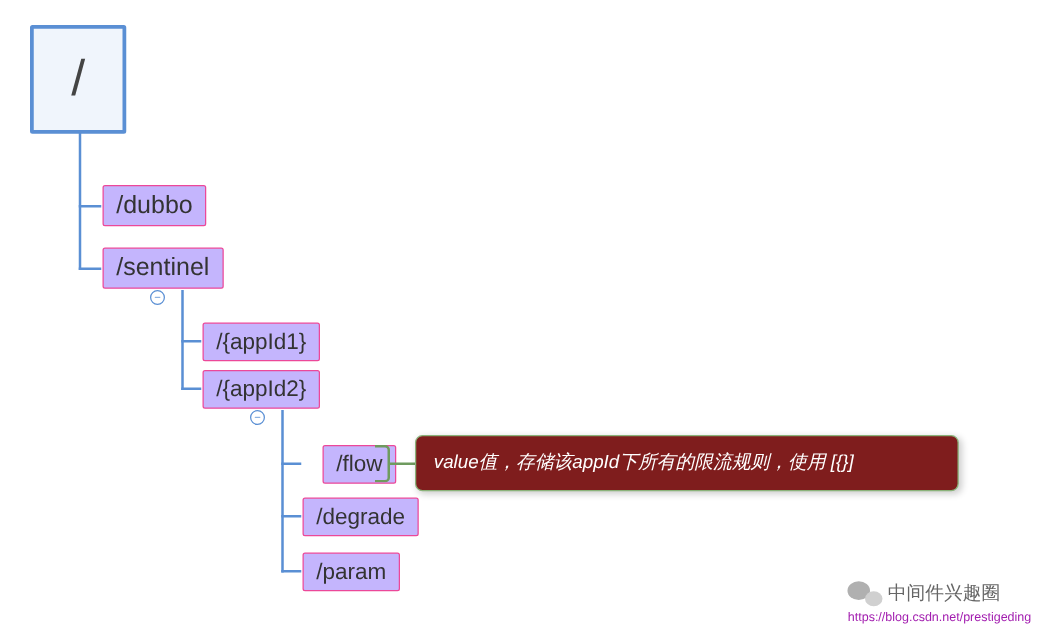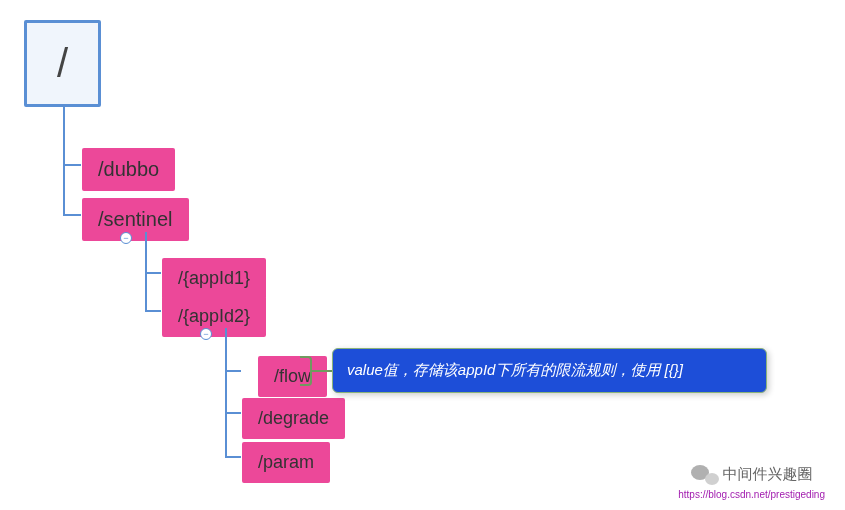--- a/index.html
+++ b/index.html
@@ -6,22 +6,22 @@
   body {
     font-family: "Segoe UI", Arial, sans-serif;
     background: #ffffff;
     width: 845px;
     height: 510px;
     position: relative;
     overflow: hidden;
   }
   .node {
     position: absolute;
-    background: #ec4899;
-    border: 6px solid #ec4899;
+    background: #c4b5fd;
+    border: 1px solid #ec4899;
     padding: 4px 10px;
     font-size: 18px;
     color: #333;
     border-radius: 2px;
   }
   .node-root {
     background: #f0f5fc;
     border: 3px solid #5a8fd4;
     font-size: 40px;
     padding: 18px 30px;
@@ -42,41 +42,41 @@
     border: 1px solid #5a8fd4;
     border-radius: 50%;
     background: #fff;
     font-size: 9px;
     line-height: 10px;
     text-align: center;
     color: #5a8fd4;
   }
   .tooltip {
     position: absolute;
-    background: #1d4ed8;
+    background: #7f1d1d;
     border: 1px solid #8ab37a;
     border-radius: 6px;
     color: #fff;
     font-style: italic;
     font-size: 15px;
     padding: 10px 14px;
     line-height: 1.5;
     box-shadow: 2px 2px 6px rgba(0,0,0,0.2);
   }
   .bracket {
     position: absolute;
     border: 2px solid #6f9b5f;
     border-left: none;
     border-radius: 0 4px 4px 0;
   }
   .watermark {
     position: absolute;
     right: 20px;
     bottom: 10px;
-    text-align: center;
+    text-align: left;
   }
   .watermark .wm-title {
     color: #666;
     font-size: 15px;
     margin-bottom: 2px;
   }
   .watermark .wm-url {
     color: #a21caf;
     font-size: 10px;
   }

